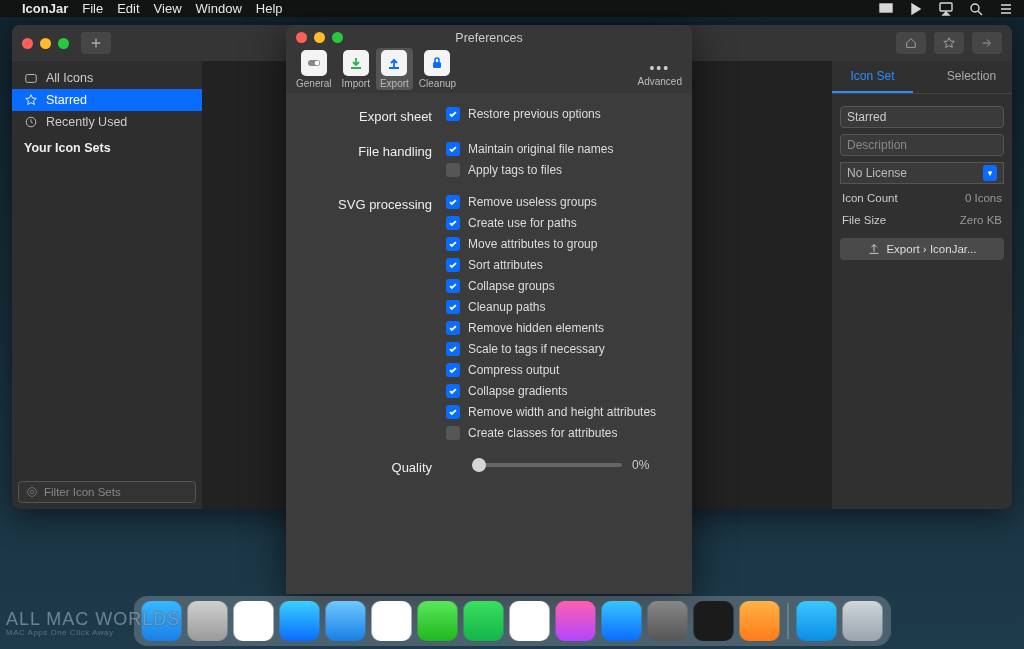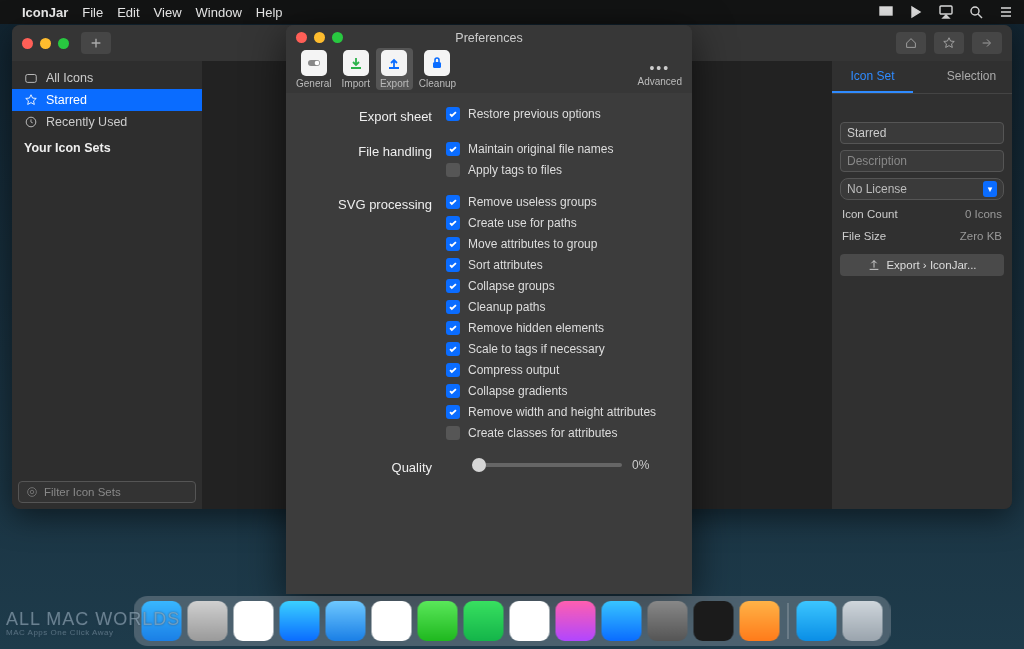--- a/index.html
+++ b/index.html
@@ -1,20 +1,20 @@
 <!DOCTYPE html>
 <html><head>
 <meta charset="utf-8">
 <style>
 * { box-sizing: border-box; margin: 0; padding: 0; font-family: -apple-system, "Helvetica Neue", Arial, sans-serif; }
 html, body { width: 1024px; height: 649px; overflow: hidden; background: linear-gradient(#11232f, #1e3b4b); }
 body { position: relative; color: #ddd; font-size: 12px; }
 
 
-.menubar { position: absolute; top: 0; left: 0; right: 0; height: 24px; background: rgba(20,20,20,0.97); display: flex; align-items: center; padding: 0 10px; color: #eee; font-size: 13px; }
+.menubar { position: absolute; top: 0; left: 0; right: 0; height: 17px; background: rgba(20,20,20,0.97); display: flex; align-items: center; padding: 0 10px; color: #eee; font-size: 13px; }
 .menubar .apple { margin-right: 12px; font-size: 14px; }
 .menubar .app-name { font-weight: 600; margin-right: 14px; }
 .menubar .mitem { margin-right: 14px; }
 .menubar .spacer { flex: 1; }
 .menubar .sicon { margin-left: 14px; width: 16px; height: 16px; display: flex; align-items: center; justify-content: center; }
 .menubar svg { stroke: #ddd; fill: none; stroke-width: 1.4; }
 
 
 .mainwin { position: absolute; top: 25px; left: 12px; width: 1000px; height: 484px; background: #2a2a2a; border-radius: 8px; overflow: hidden; display: flex; box-shadow: 0 8px 30px rgba(0,0,0,0.5); }
 .mainwin .titlebar { position: absolute; top:0; left:0; right:0; height: 36px; background: #353535; display:flex; align-items:center; }
@@ -29,26 +29,26 @@
 
 .sidebar { position:absolute; top:36px; left:0; bottom:0; width:190px; background:#2e2e2e; padding-top:6px; display:flex; flex-direction:column; }
 .sb-item { display:flex; align-items:center; gap:8px; padding:4px 12px; color:#ccc; font-size:12.5px; }
 .sb-item.sel { background:#0a6cff; color:#fff; }
 .sb-heading { font-weight:600; color:#eee; padding:8px 12px 4px; font-size:12.5px; }
 .sb-footer { margin-top:auto; padding:6px; }
 .filterbox { height:22px; border:1px solid #555; border-radius:4px; background:#333; display:flex; align-items:center; padding:0 6px; color:#888; font-size:11.5px; gap:5px; }
 
 
 .inspector { position:absolute; top:36px; right:0; bottom:0; width:180px; background:#303030; padding:8px; display:flex; flex-direction:column; gap:6px; }
-.insp-tabs { display:flex; border-bottom:1px solid #444; margin:-8px -8px 22px -8px;gap:18px; }
+.insp-tabs { display:flex; border-bottom:1px solid #444; margin:-8px -8px 6px -8px;gap:18px; }
 .insp-tab { flex:1; text-align:center; padding:8px 0; font-size:12px; color:#aaa; }
 .insp-tab.sel { color:#2f8bff; border-bottom:2px solid #2f8bff; }
 .insp-field { height:22px; background:#3a3a3a; border:1px solid #555; border-radius:4px; padding:0 6px; display:flex; align-items:center; color:#ccc; font-size:12px; }
 .insp-field.ph { color:#888; }
-.insp-select { height:22px; background:#3a3a3a; border:1px solid #555; border-radius:8px; padding:0 6px; display:flex; align-items:center; justify-content:space-between; color:#bbb; font-size:12px; }
+.insp-select { height:22px; background:#3a3a3a; border:1px solid #555; border-radius:0; padding:0 6px; display:flex; align-items:center; justify-content:space-between; color:#bbb; font-size:12px; }
 .insp-select .chev { width:14px; height:16px; background:#0a6cff; border-radius:3px; display:flex; align-items:center; justify-content:center; font-size:9px; color:#fff; }
 .insp-kv { display:flex; justify-content:space-between; font-size:11.5px; padding:2px 2px; color:#aaa; }
 .insp-kv .k{color:#ccc;} .insp-kv .v{color:#999;}
 .insp-btn { height:22px; background:#4a4a4a; border-radius:4px; display:flex; align-items:center; justify-content:center; gap:5px; color:#ddd; font-size:11.5px; margin-top:4px; }
 
 
 .contentdim { position:absolute; top:36px; left:190px; right:180px; bottom:0; background:#222; }
 
 
 .prefwin { position:absolute; top:25px; left:286px; width:406px; height:569px; background:#3a3a3a; border-radius:8px 8px 0 0; box-shadow: 0 10px 40px rgba(0,0,0,0.6); overflow:hidden; display:flex; flex-direction:column; }

